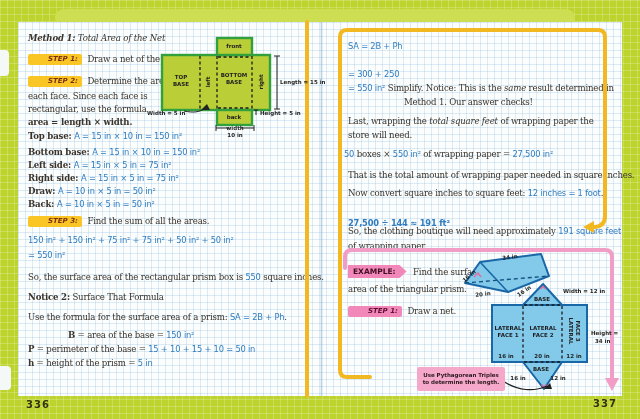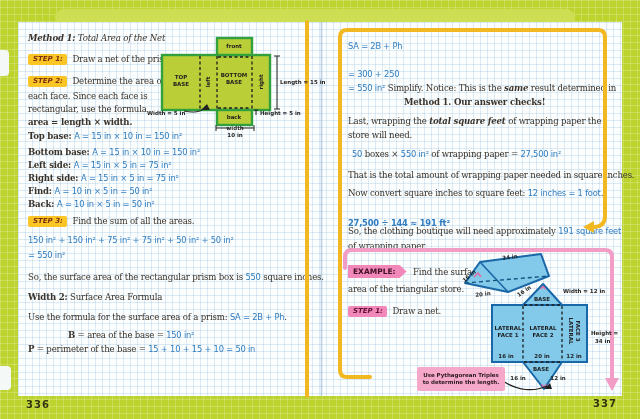--- a/index.html
+++ b/index.html
@@ -14,23 +14,23 @@
     background-color:#fcfdfd;
     background-image:
       repeating-linear-gradient(to right, rgba(90,160,210,.20) 0 1px, transparent 1px 7px),
       repeating-linear-gradient(to bottom, rgba(90,160,210,.20) 0 1px, transparent 1px 7px);}
   .seam{position:absolute;left:320px;top:22px;width:3px;height:374px;z-index:2;
     background:linear-gradient(to right,rgba(120,170,205,0),rgba(110,160,200,.45),rgba(120,170,205,0));}
   .tab{position:absolute;background:#f4f8f6;border-radius:0 4px 4px 0;z-index:2;}
   .line{position:absolute;font-size:8.6px;letter-spacing:-0.2px;color:#3a332b;white-space:nowrap;z-index:4;line-height:10px;}
   .k{}
   .kb{font-weight:bold;}
-  .ki{font-style:italic;font-weight:bold;}
+  .ki{font-style:italic;}
   .b{color:#2f7dc0;font-family:"DejaVu Sans",sans-serif;font-size:8.3px;}
-  .by,.bp{display:inline-block;font:italic bold 7px "DejaVu Sans",sans-serif;padding:1px 4px 2px 5px;border-radius:2px;margin-right:3px;transform:translateY(-1px);letter-spacing:0;}
+  .by,.bp{display:inline-block;font:italic bold 7px "DejaVu Sans",sans-serif;padding:1px 4px 2px 20px;border-radius:2px;margin-right:3px;transform:translateY(-1px);letter-spacing:0;}
   .by{background:#f9c626;color:#7d2f10;}
   .bp{background:#f287b9;color:#5f0f32;}
   .bex{display:inline-block;font:bold 7.5px "DejaVu Sans",sans-serif;background:#f287b9;color:#401024;
     padding:2px 11px 2px 5px;margin-right:4px;transform:translateY(-1px);letter-spacing:0;
     clip-path:polygon(0 0,calc(100% - 7px) 0,100% 50%,calc(100% - 7px) 100%,0 100%);}
   .dl{position:absolute;font:bold 5.5px "DejaVu Sans",sans-serif;color:#1f1f1f;white-space:nowrap;z-index:7;}
   .note{position:absolute;left:417px;top:367px;width:88px;height:24px;background:#f6a8ca;border-radius:2px;z-index:6;
     display:flex;flex-direction:column;justify-content:center;align-items:center;
     font:bold 5.5px "DejaVu Sans",sans-serif;color:#2a1a1f;line-height:7px;}
   .pagenum{position:absolute;font:bold 10px "DejaVu Sans",sans-serif;color:#33330f;z-index:3;letter-spacing:1px;}
@@ -118,44 +118,45 @@
 <div class="line" style="left: 28px; top: 33px; font-style: italic;"><span class="kb">Method 1:</span><span class="k"> Total Area of the Net</span></div>
     <div class="line" style="left: 28px; top: 54px;"><span class="by">STEP 1:</span><span class="k"> Draw a net of the prism.</span></div>
     <div class="line" style="left: 28px; top: 76px;"><span class="by">STEP 2:</span><span class="k"> Determine the area of</span></div>
     <div class="line" style="left: 28px; top: 104px;"><span class="k">rectangular, use the formula</span></div>
     <div class="line" style="left: 28px; top: 91px;"><span class="k">each face. Since each face is</span></div>
     <div class="line" style="left: 28px; top: 117px;"><span class="kb">area = length × width.</span></div>
     <div class="line" style="left: 28px; top: 131px;"><span class="kb">Top base: </span><span class="b">A = 15 in × 10 in = 150 in²</span></div>
     <div class="line" style="left: 28px; top: 147px;"><span class="kb">Bottom base: </span><span class="b">A = 15 in × 10 in = 150 in²</span></div>
     <div class="line" style="left: 28px; top: 160px;"><span class="kb">Left side: </span><span class="b">A = 15 in × 5 in = 75 in²</span></div>
     <div class="line" style="left: 28px; top: 173px;"><span class="kb">Right side: </span><span class="b">A = 15 in × 5 in = 75 in²</span></div>
-    <div class="line" style="left: 28px; top: 186px;"><span class="kb">Find: </span><span class="b">A = 10 in × 5 in = 50 in²</span></div>
+    <div class="line" style="left: 28px; top: 186px;"><span class="kb">Draw: </span><span class="b">A = 10 in × 5 in = 50 in²</span></div>
     <div class="line" style="left: 28px; top: 199px;"><span class="kb">Back: </span><span class="b">A = 10 in × 5 in = 50 in²</span></div>
     <div class="line" style="left: 28px; top: 216px;"><span class="by">STEP 3:</span><span class="k"> Find the sum of all the areas.</span></div>
     <div class="line" style="left: 28px; top: 235px;"><span class="b">150 in² + 150 in² + 75 in² + 75 in² + 50 in² + 50 in²</span></div>
     <div class="line" style="left: 28px; top: 250px;"><span class="b">= 550 in²</span></div>
     <div class="line" style="left: 28px; top: 272px;"><span class="k">So, the surface area of the rectangular prism box is </span><span class="b">550</span><span class="k"> square inches.</span></div>
-    <div class="line" style="left: 28px; top: 292px;"><span class="kb">Width 2:</span><span class="k"> Surface Area Formula</span></div>
+    <div class="line" style="left: 28px; top: 292px;"><span class="kb">Notice 2:</span><span class="k"> Surface That Formula</span></div>
     <div class="line" style="left: 28px; top: 312px;"><span class="k">Use the formula for the surface area of a prism: </span><span class="b">SA = 2B + Ph</span><span class="k">.</span></div>
     <div class="line" style="left: 28px; top: 330px; margin-left: 40px;"><span class="kb">B</span><span class="k"> = area of the base = </span><span class="b">150 in²</span></div>
     <div class="line" style="left: 28px; top: 344px;"><span class="kb">P</span><span class="k"> = perimeter of the base = </span><span class="b">15 + 10 + 15 + 10 = 50 in</span></div>
+    <div class="line" style="left: 28px; top: 358px;"><span class="kb">h</span><span class="k"> = height of the prism = </span><span class="b">5 in</span></div>
     <div class="line" style="left: 348px; top: 41px;"><span class="b">SA = 2B + Ph</span></div>
     <div class="line" style="left: 348px; top: 69px;"><span class="b">= 300 + 250</span></div>
     <div class="line" style="left: 348px; top: 83px;"><span class="b">= 550 in²</span><span class="k">    Simplify. Notice: This is the </span><span class="ki">same</span><span class="k"> result determined in</span></div>
-    <div class="line" style="left: 404px; top: 97px; font-weight: bold;"><span class="k">Method 1. Our answer checks!</span></div>
+    <div class="line" style="left: 404px; top: 97px;"><span class="k">Method 1. Our answer checks!</span></div>
     <div class="line" style="left: 348px; top: 116px;"><span class="k">Last, wrapping the </span><span class="ki">total square feet</span><span class="k"> of wrapping paper the</span></div>
     <div class="line" style="left: 348px; top: 130px;"><span class="k">store will need.</span></div>
-    <div class="line" style="left: 352px; top: 149px; text-align: right;"><span class="b">50</span><span class="k"> boxes × </span><span class="b">550 in²</span><span class="k"> of wrapping paper = </span><span class="b">27,500 in²</span></div>
+    <div class="line" style="left: 344px; top: 149px; text-align: right;"><span class="b">50</span><span class="k"> boxes × </span><span class="b">550 in²</span><span class="k"> of wrapping paper = </span><span class="b">27,500 in²</span></div>
     <div class="line" style="left: 348px; top: 170px;"><span class="k">That is the total amount of wrapping paper needed in square inches.</span></div>
     <div class="line" style="left: 348px; top: 188px;"><span class="k">Now convert square inches to square feet: </span><span class="b">12 inches = 1 foot</span><span class="k">.</span></div>
     <div class="line" style="left: 348px; top: 218px; font-weight: bold;"><span class="b">27,500 ÷ 144 ≈ 191 ft²</span></div>
     <div class="line" style="left: 348px; top: 226px;"><span class="k">So, the clothing boutique will need approximately </span><span class="b">191 square feet</span></div>
     <div class="line" style="left: 348px; top: 241px;"><span class="k">of wrapping paper.</span></div>
     <div class="line" style="left: 348px; top: 266px;"><span class="bex">EXAMPLE:</span><span class="k"> Find the surface</span></div>
-    <div class="line" style="left: 348px; top: 284px;"><span class="k">area of the triangular store.</span></div>
+    <div class="line" style="left: 348px; top: 284px;"><span class="k">area of the triangular prism.</span></div>
     <div class="line" style="left: 348px; top: 306px;"><span class="bp">STEP 1:</span><span class="k"> Draw a net.</span></div>
     <span class="dl" style="left: 234px; top: 46px; transform: translate(-50%, -50%);">front</span>
     <span class="dl" style="left: 234px; top: 117px; transform: translate(-50%, -50%);">back</span>
     <span class="dl" style="left: 181px; top: 77px; transform: translate(-50%, -50%);">TOP</span>
     <span class="dl" style="left: 181px; top: 84px; transform: translate(-50%, -50%);">BASE</span>
     <span class="dl" style="left: 234px; top: 75px; transform: translate(-50%, -50%);">BOTTOM</span>
     <span class="dl" style="left: 234px; top: 82px; transform: translate(-50%, -50%);">BASE</span>
     <span class="dl" style="left: 208px; top: 82px; transform: translate(-50%, -50%) rotate(-90deg);">left</span>
     <span class="dl" style="left: 261px; top: 82px; transform: translate(-50%, -50%) rotate(-90deg);">right</span>
     <span class="dl" style="left: 280px; top: 82px; transform: translate(0px, -50%);">Length = 15 in</span>

